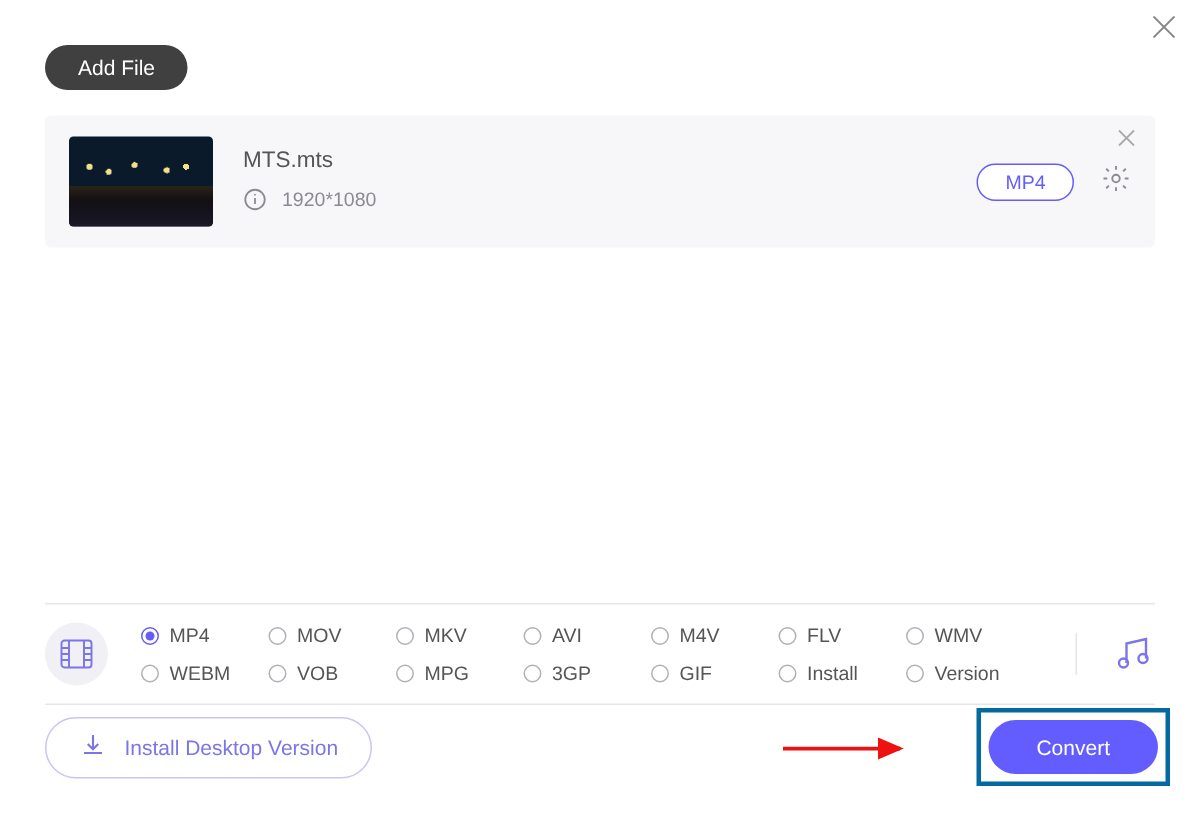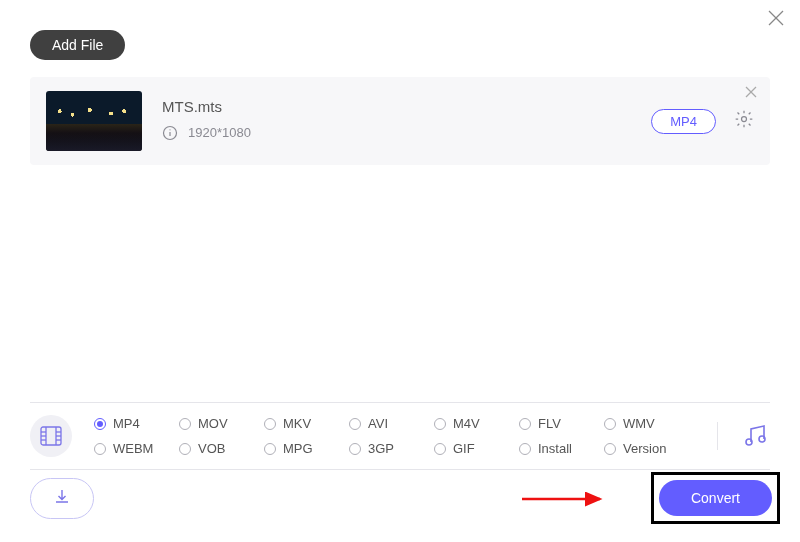--- a/index.html
+++ b/index.html
@@ -21,21 +21,21 @@
     .bottom-panel { position: absolute; left: 30px; right: 30px; bottom: 72px; border-top: 1px solid #e5e5ea; border-bottom: 1px solid #e5e5ea; padding: 12px 0; display: flex; align-items: center; }
     .film-icon-circle { width: 42px; height: 42px; border-radius: 50%; background: #f0f0f5; display: flex; align-items: center; justify-content: center; margin-right: 22px; }
     .radio-grid { display: grid; grid-template-columns: repeat(6, 92px); grid-template-rows: repeat(2, auto); row-gap: 10px; flex: 1; }
     .radio-item { display: flex; align-items: center; gap: 7px; font-size: 13px; color: #555; cursor: pointer; }
     .radio { width: 12px; height: 12px; border: 1px solid #b0b0b8; border-radius: 50%; display: inline-flex; align-items: center; justify-content: center; }
     .radio.checked { border-color: #635dff; }
     .radio.checked::after { content:""; width: 6px; height: 6px; background: #635dff; border-radius: 50%; }
     .music-btn { border-left: 1px solid #e5e5ea; padding-left: 24px; margin-left: 10px; display: flex; align-items: center; cursor: pointer; }
     .footer { position: absolute; left: 30px; right: 20px; bottom: 18px; display: flex; align-items: center; justify-content: space-between; }
     .install-btn { border: 1px solid #c8c6f5; color: #7b75e8; border-radius: 22px; padding: 9px 22px; font-size: 14px; background: #fff; display: flex; align-items: center; gap: 12px; cursor: pointer; }
-    .convert-wrap { border: 3px solid #000000; padding: 5px; display: inline-block; }
+    .convert-wrap { border: 3px solid #0369a1; padding: 5px; display: inline-block; }
     .convert-btn { background: #635dff; color: #fff; border: none; border-radius: 20px; padding: 10px 32px; font-size: 14px; cursor: pointer; }
     .arrow { position: absolute; right: 190px; bottom: 34px; }
   </style>
 </head>
 <body>
 
 <div class="top-close">
   <svg viewBox="0 0 20 20" stroke="#888" stroke-width="1.2" fill="none">
       <line x1="3" y1="3" x2="17" y2="17"></line>
       <line x1="17" y1="3" x2="3" y2="17"></line>
@@ -166,17 +166,18 @@
   <line x1="2" y1="9" x2="80" y2="9" stroke="#e11" stroke-width="2.5" marker-end="url(#ah)"></line>
 </svg>
 
 <div class="footer">
   <button class="install-btn">
     <span>
       <svg width="18" height="18" viewBox="0 0 18 18" fill="none" stroke="#7b75e8" stroke-width="1.4">
           <path d="M9 2v9M5.5 8L9 11.5 12.5 8M3 14h12"></path>
         </svg>
     </span>
+    <span>Install Desktop Version</span>
   </button>
   <div class="convert-wrap">
     <button class="convert-btn">Convert</button>
   </div>
 </div>
 
 </body></html>

